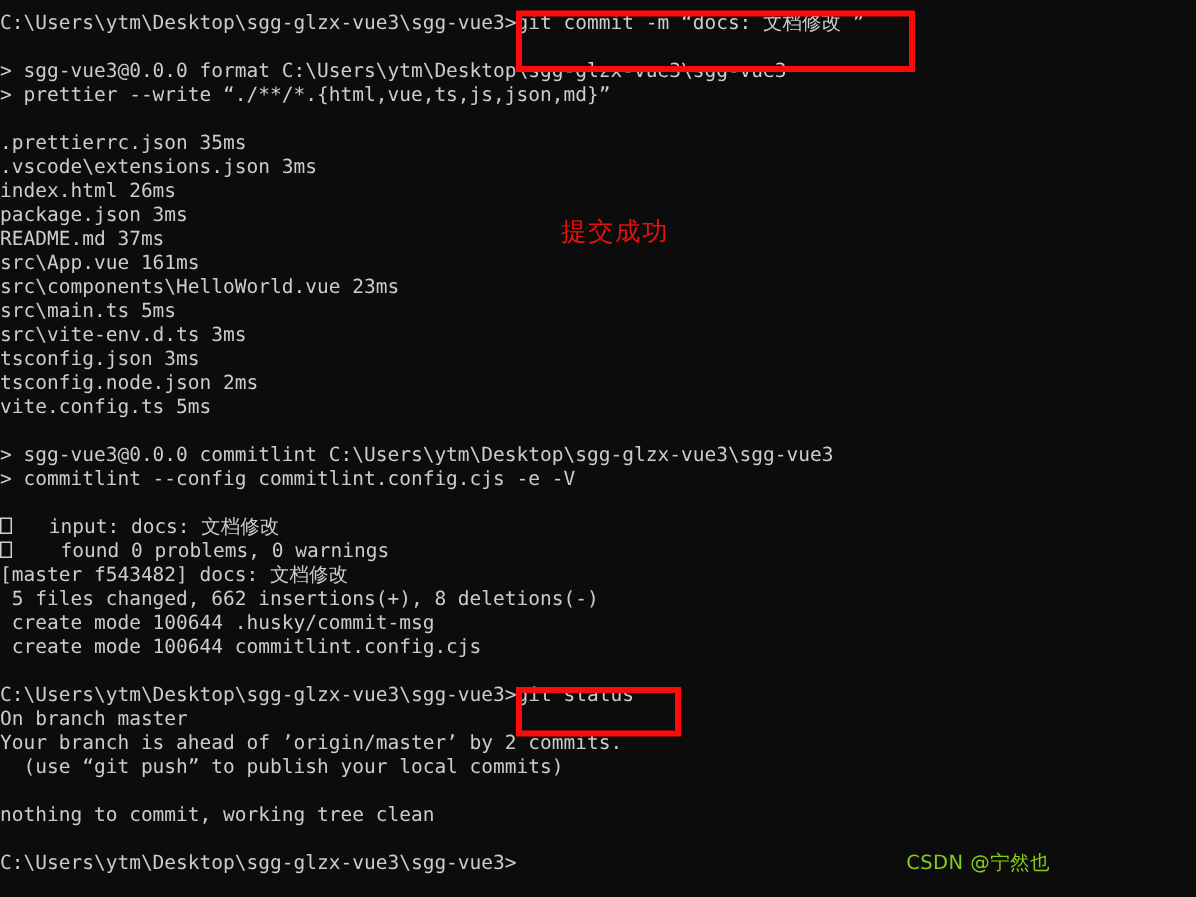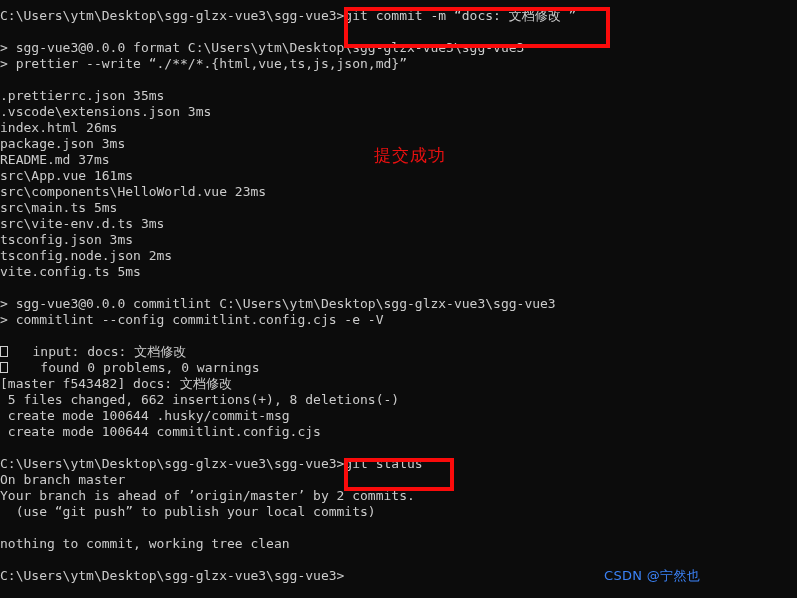--- a/index.html
+++ b/index.html
@@ -73,21 +73,21 @@
   }
   #annot-success {
     left: 374px;
     top: 147px;
     text-align: right;
   }
   #watermark {
     position: absolute;
     right: 12px;
     top: 568px;
-    color: #3b82f6;
+    color: #84cc16;
     font-family: "DejaVu Sans", "Liberation Sans", sans-serif;
     font-size: 13px;
     letter-spacing: 0.3px;
   }
 </style>
 </head>
 <body>
 
 <div id="terminal">
 

